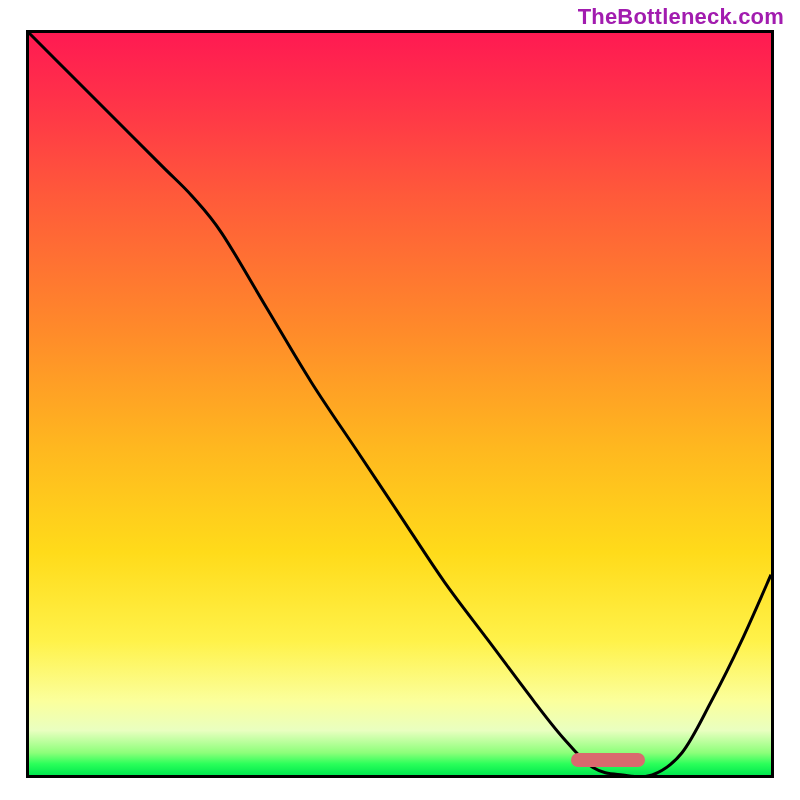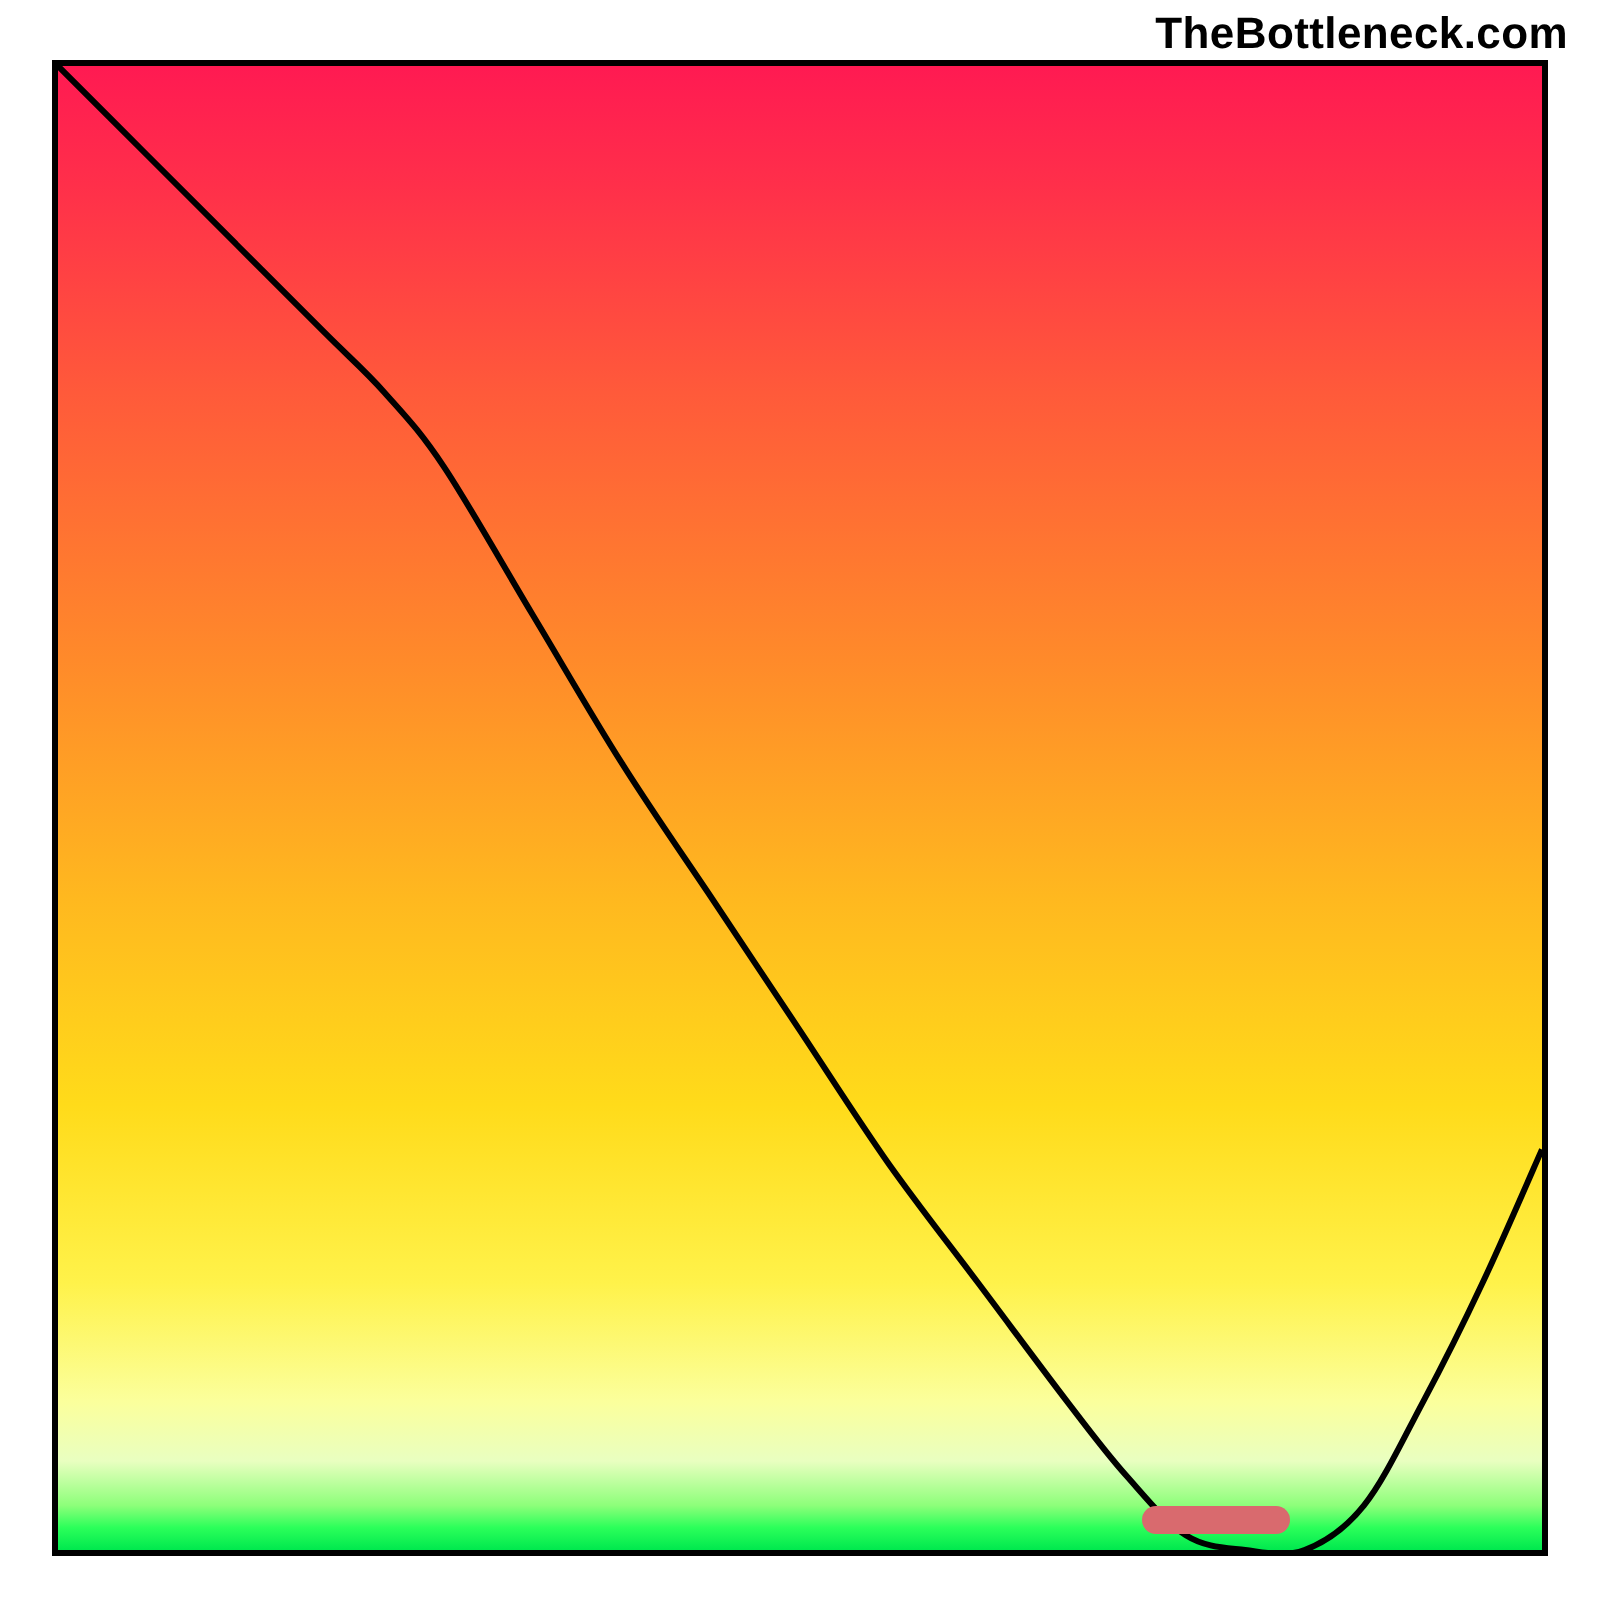--- a/index.html
+++ b/index.html
@@ -15,21 +15,21 @@
     position: relative;
     width: 800px;
     height: 800px;
   }
   .watermark {
     position: absolute;
     top: 4px;
     right: 16px;
     font-size: 22px;
     font-weight: 600;
-    color: #000000;
+    color: #a21caf;
     letter-spacing: 0.2px;
   }
   .plot {
     position: absolute;
     left: 26px;
     top: 30px;
     width: 748px;
     height: 748px;
     border: 3px solid #000000;
     box-sizing: border-box;

